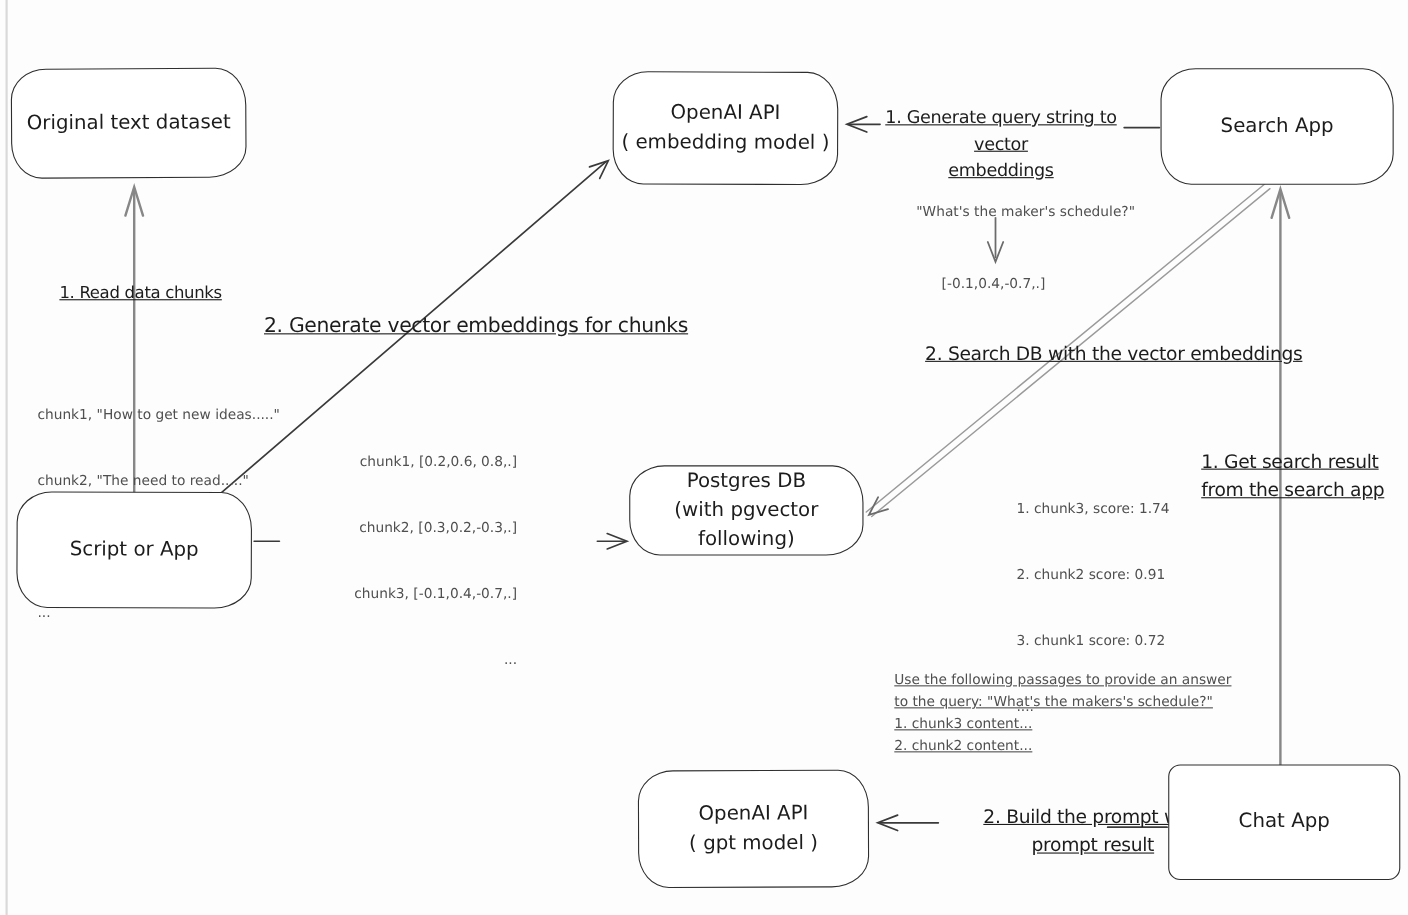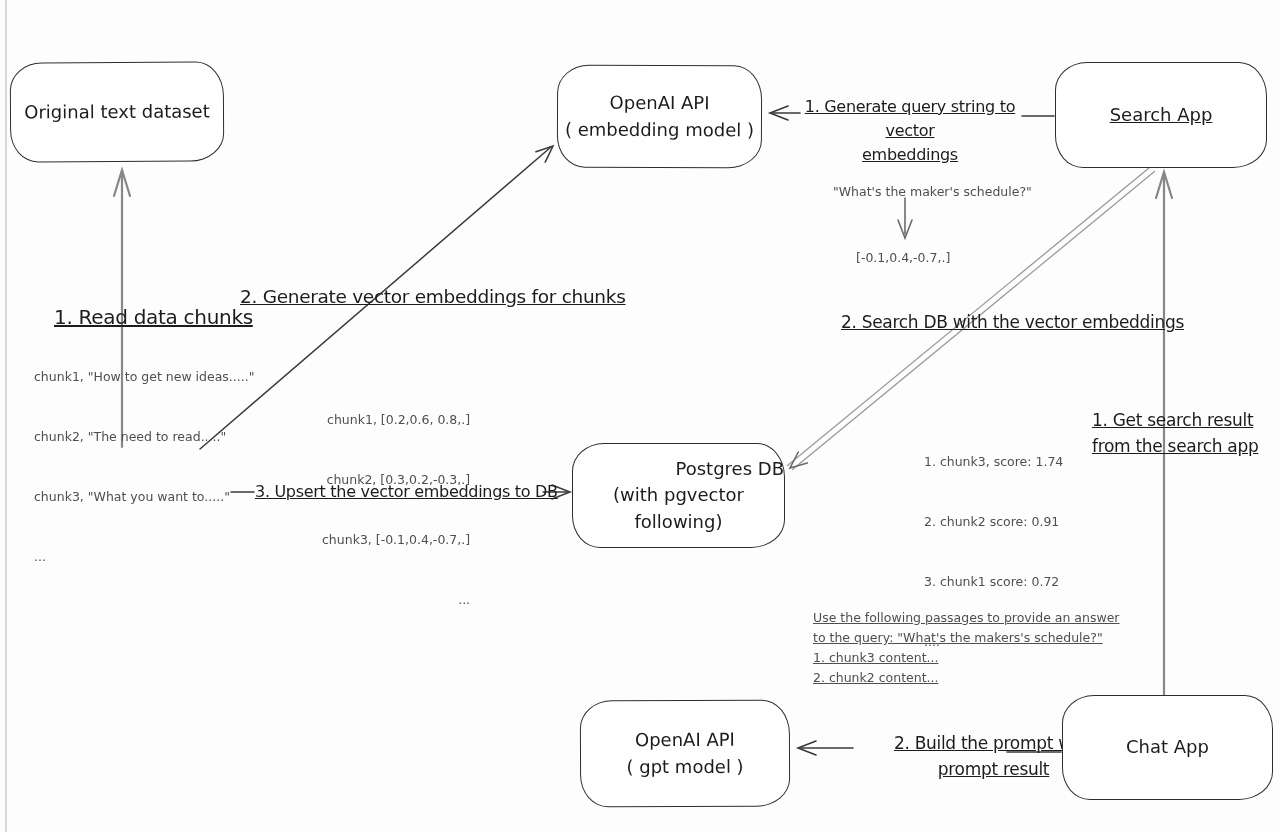--- a/index.html
+++ b/index.html
@@ -13,28 +13,28 @@
   svg.arrows * { fill:none; }
 
   .node {
     position:absolute; background:#ffffff; border:1.7px solid #2e2e2e;
     display:flex; flex-direction:column; align-items:center; justify-content:center;
     text-align:center; font-size:18px; line-height:1.45; color:#1c1c1c;
     border-radius:32px 28px 34px 28px / 28px 34px 28px 32px;
   }
   .node-original  { left:10px;   top:62px;  width:214px; height:100px; transform:rotate(-0.3deg); }
   .node-embedding { left:557px;  top:65px;  width:205px; height:103px; transform:rotate(0.2deg); }
-  .node-search    { left:1055px; top:62px;  width:212px; height:106px;text-decoration:underline; }
+  .node-search    { left:1055px; top:62px;  width:212px; height:106px; }
   .node-script    { left:15px;   top:447px; width:214px; height:106px; transform:rotate(0.2deg); }
-  .node-postgres  { left:572px;  top:443px; width:213px; height:105px;align-items:flex-end; }
+  .node-postgres  { left:572px;  top:423px; width:213px; height:82px; }
   .node-gpt       { left:580px;  top:700px; width:210px; height:107px; transform:rotate(-0.2deg); }
-  .node-chat      { left:1062px; top:695px; width:211px; height:105px; }
+  .node-chat      { left:1062px; top:695px; width:211px; height:105px;border-radius:11px; }
 
   .lbl { position:absolute; font-size:17px; color:#1c1c1c; letter-spacing:-0.3px; white-space:nowrap;text-decoration:underline; }
-  .lbl-read    { left:54px;  top:257px; font-size:20px;margin-top:48px; }
+  .lbl-read    { left:54px;  top:257px; font-size:15px; }
   .lbl-gen     { left:240px; top:286px; font-size:18.5px; }
   .lbl-upsert  { left:255px; top:482px; font-size:16px; }
   .lbl-querygen{ left:785px; top:95px;  width:250px; font-size:16px; text-align:center; white-space:normal; line-height:1.5; }
   .lbl-searchdb{ left:797px; top:312px;margin-left:44px; }
   .lbl-getres  { left:1092px; top:408px; line-height:1.5; white-space:normal; width:170px; }
   .lbl-build   { left:838px; top:731px; width:215px; text-align:center; white-space:normal; line-height:1.5;margin-left:48px; }
 
   .ann { position:absolute; font-size:12.5px; color:#4f4f4f; line-height:1.6; white-space:pre; }
   .ann-chunks  { left:34px;  top:327px; }
   .ann-vectors { left:322px; top:370px;text-align:right; }
@@ -124,21 +124,20 @@
 
   <div class="ann ann-prompt">
     <div>Use the following passages to provide an answer</div>
     <div>to the query: "What's the makers's schedule?"</div>
     <div>1. chunk3 content...</div>
     <div>2. chunk2 content...</div>
   </div>
 
   <div class="lbl lbl-read">1. Read data chunks</div>
   <div class="lbl lbl-gen">2. Generate vector embeddings for chunks</div>
-  <div class="lbl lbl-upsert">3. Upsert the vector embeddings  to DB</div>
 
   <div class="lbl lbl-querygen">
     <div>1. Generate query string to vector</div>
     <div>embeddings</div>
   </div>
 
   <div class="lbl lbl-searchdb">2. Search DB with the vector embeddings</div>
 
   <div class="lbl lbl-getres">
     <div>1. Get search result</div>
@@ -156,20 +155,23 @@
 
   <div class="node node-embedding">
     <div>OpenAI API</div>
     <div>( embedding model )</div>
   </div>
 
   <div class="node node-search">
     <div>Search App</div>
   </div>
 
+  <div class="node node-script">
+    <div>Script or App</div>
+  </div>
 
   <div class="node node-postgres">
     <div>Postgres DB</div>
     <div>(with pgvector following)</div>
   </div>
 
   <div class="node node-gpt">
     <div>OpenAI API</div>
     <div>( gpt model )</div>
   </div>

